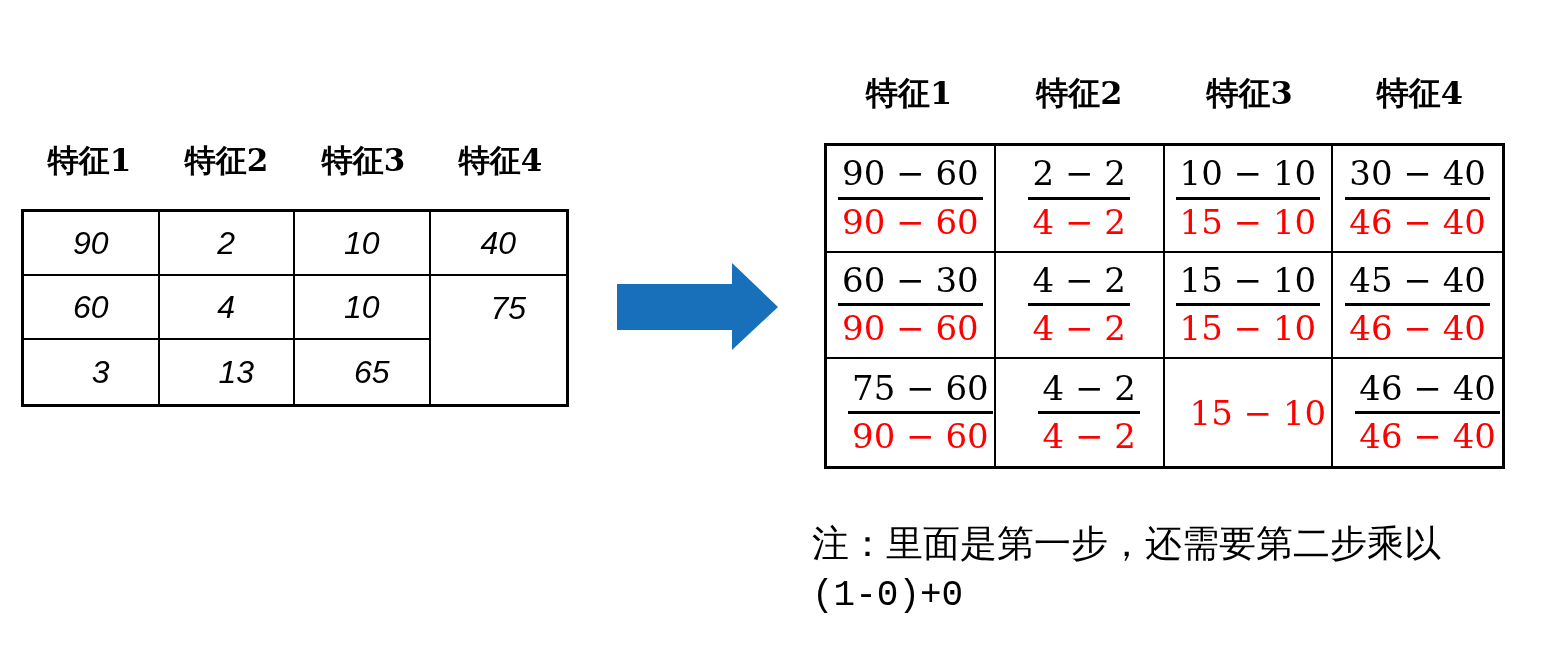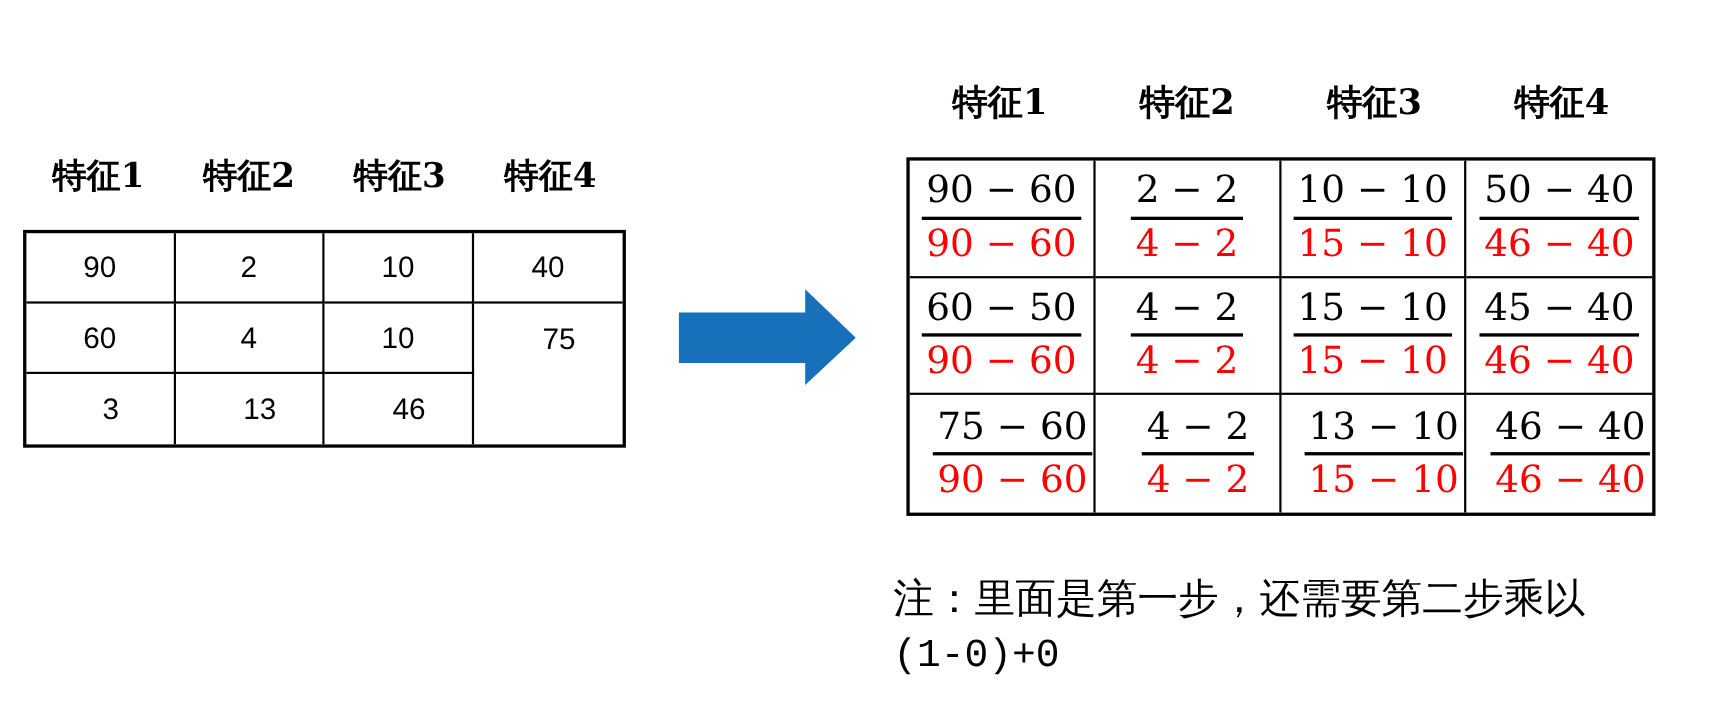--- a/index.html
+++ b/index.html
@@ -26,21 +26,21 @@
   
   .tbl{
     position:absolute;
     display:grid;
     grid-template-columns:repeat(4,1fr);
     grid-template-rows:repeat(3,1fr);
     border:3px solid #000;
     box-sizing:border-box;
     background:#fff;
   }
-  #left-table{left:21px;top:209px;width:548px;height:198px;font-size:27px;}
+  #left-table{left:21px;top:209px;width:548px;height:198px;font-size:32px;font-style:italic;}
   #right-table{left:824px;top:143px;width:681px;height:326px;}
   .cell{
     display:flex;align-items:center;justify-content:center;
     border-right:2.5px solid #000;
     border-bottom:2.5px solid #000;
     box-sizing:border-box;
   }
   .cell:nth-child(4n){border-right:none;}
   .cell:nth-last-child(-n+4){border-bottom:none;margin-left:20px;}
 
@@ -90,21 +90,21 @@
       <div class="cell">90</div>
       <div class="cell">2</div>
       <div class="cell">10</div>
       <div class="cell">40</div>
       <div class="cell">60</div>
       <div class="cell">4</div>
       <div class="cell">10</div>
       <div class="cell">75</div>
       <div class="cell">3</div>
       <div class="cell">13</div>
-      <div class="cell">46</div>
+      <div class="cell">65</div>
     </div>
 
   <svg id="arrow" viewBox="0 0 161 87" aria-hidden="true">
     <polygon points="0,21 115,21 115,0 161,44 115,87 115,67 0,67" fill="#1770B9"></polygon>
   </svg>
 
   <div class="headers-row" id="right-headers">
       <span class="hdr">特征1</span>
       <span class="hdr">特征2</span>
       <span class="hdr">特征3</span>
@@ -125,27 +125,27 @@
         </span>
       </div>
       <div class="cell">
         <span class="frac">
           <span class="num">10 − 10</span>
           <span class="den">15 − 10</span>
         </span>
       </div>
       <div class="cell">
         <span class="frac">
-          <span class="num">50 − 40</span>
+          <span class="num">30 − 40</span>
           <span class="den">46 − 40</span>
         </span>
       </div>
       <div class="cell">
         <span class="frac">
-          <span class="num">60 − 50</span>
+          <span class="num">60 − 30</span>
           <span class="den">90 − 60</span>
         </span>
       </div>
       <div class="cell">
         <span class="frac">
           <span class="num">4 − 2</span>
           <span class="den">4 − 2</span>
         </span>
       </div>
       <div class="cell">
@@ -167,21 +167,20 @@
         </span>
       </div>
       <div class="cell">
         <span class="frac">
           <span class="num">4 − 2</span>
           <span class="den">4 − 2</span>
         </span>
       </div>
       <div class="cell">
         <span class="frac">
-          <span class="num">13 − 10</span>
           <span class="den">15 − 10</span>
         </span>
       </div>
       <div class="cell">
         <span class="frac">
           <span class="num">46 − 40</span>
           <span class="den">46 − 40</span>
         </span>
       </div>
     </div>

